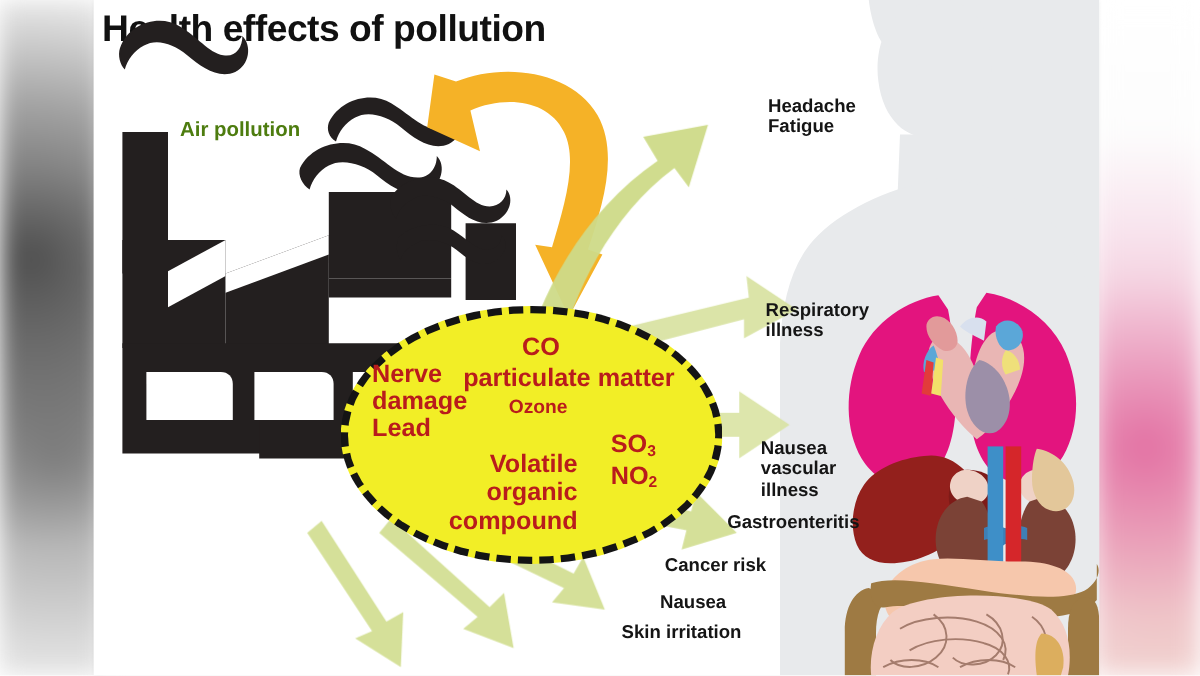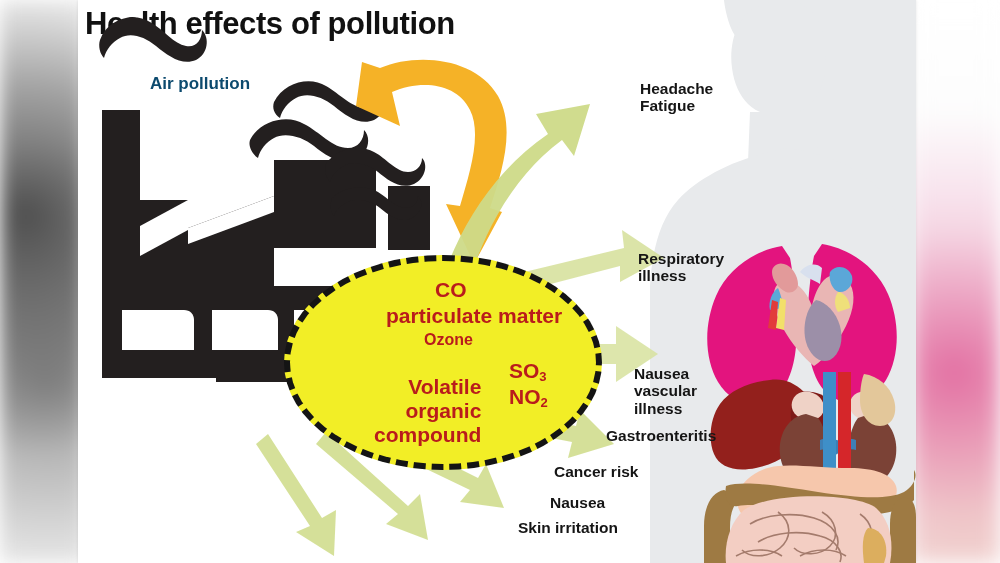--- a/index.html
+++ b/index.html
@@ -39,22 +39,22 @@
 
   
   #title{
     position:absolute;left:7px;top:6px;
     font-size:31px;font-weight:bold;color:#111;
     letter-spacing:-0.4px;white-space:nowrap;
   }
 
   
   #air-label{
-    position:absolute;left:72px;top:74px;
-    font-size:17px;font-weight:bold;color:#0c4a6e;white-space:nowrap;
+    position:absolute;left:72px;top:98px;
+    font-size:17px;font-weight:bold;color:#4d7c0f;white-space:nowrap;
   }
 
   
   #ellipse-wrap{position:absolute;left:206px;top:255px;width:318px;height:215px;}
   #ellipse-fill{
     position:absolute;inset:0;border-radius:50%;
     background:#f2ee26;
     border:6px dashed #141414;
     box-sizing:border-box;
   }
@@ -262,20 +262,25 @@
         <path d="M300 428 L400 478 L408 464 L426 508 L382 502 L392 490 L292 442 Z" fill="#CEDB88" opacity="0.9"></path>
 
         <path d="M248 432 L330 506 L342 494 L350 540 L308 524 L320 514 L238 444 Z" fill="#CEDB88" opacity="0.9"></path>
 
         <path d="M190 434 L244 518 L258 510 L256 556 L218 532 L232 526 L178 444 Z" fill="#CEDB88" opacity="0.9"></path>
       </g>
     </svg>
 
     <div id="ellipse-wrap">
       <div id="ellipse-fill"></div>
+      <div class="ell-txt" id="ell-nerve">
+        <div>Nerve</div>
+        <div>damage</div>
+        <div>Lead</div>
+      </div>
       <div class="ell-txt" id="ell-co">CO</div>
       <div class="ell-txt" id="ell-pm">particulate matter</div>
       <div class="ell-txt" id="ell-oz">Ozone</div>
       <div class="ell-txt" id="ell-sox"><span>SO</span><sub>3</sub></div>
       <div class="ell-txt" id="ell-nox"><span>NO</span><sub>2</sub></div>
       <div class="ell-txt" id="ell-voc">
         <div>Volatile</div>
         <div>organic</div>
         <div>compound</div>
       </div>

